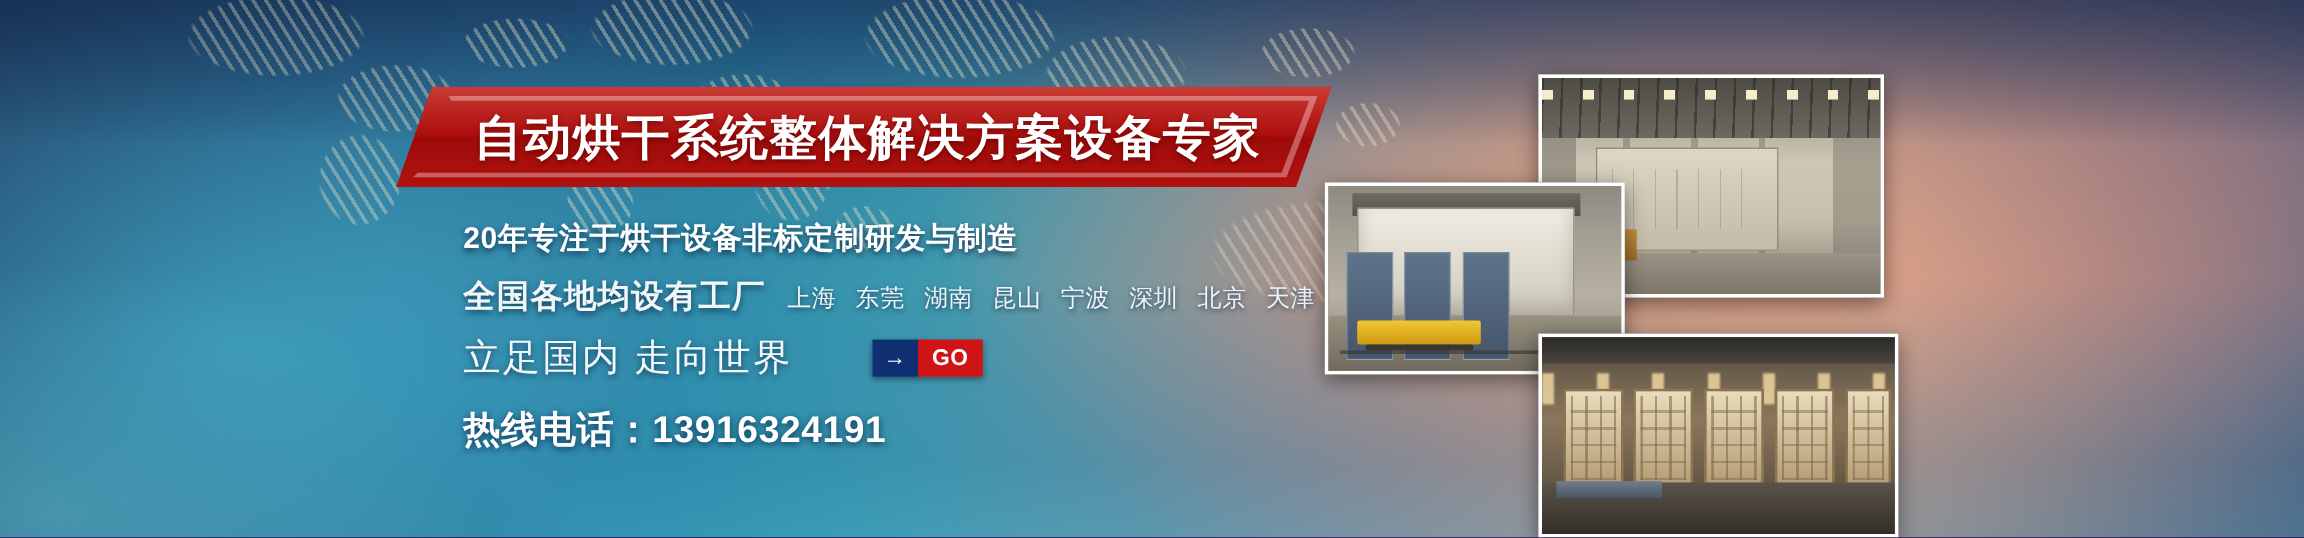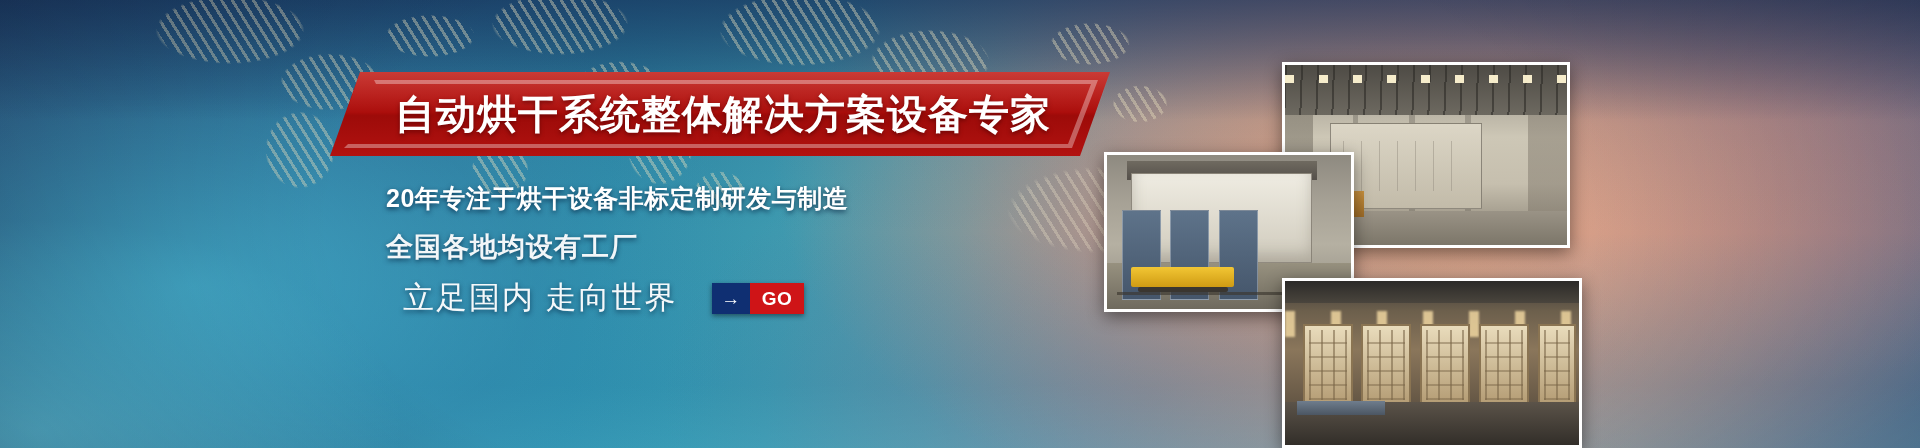--- a/index.html
+++ b/index.html
@@ -152,21 +152,21 @@
   .cities-label{
     color:#f2f6f8;font-size:27px;font-weight:700;letter-spacing:1px;
     text-shadow:0 2px 5px rgba(0,30,60,.7);
   }
   .cities-list{display:flex;gap:16px;padding-bottom:3px;}
   .city{
     color:#eef4f7;font-size:20px;font-weight:400;letter-spacing:.5px;
     text-shadow:0 2px 4px rgba(0,30,60,.7);
   }
   .line-slogan{
-    display:flex;align-items:center;gap:34px;margin-bottom:18px;white-space:nowrap;margin-left:17px;
+    display:flex;align-items:center;gap:66px;margin-bottom:18px;white-space:nowrap;
   }
   .slogan-text{
     color:#f4f8fa;font-size:31px;font-weight:400;letter-spacing:2px;
     text-shadow:0 2px 5px rgba(0,30,60,.7);
   }
   .go-btn{
     display:inline-flex;align-items:stretch;height:31px;
     box-shadow:0 2px 5px rgba(0,0,0,.45);
     cursor:pointer;
   }
@@ -329,30 +329,41 @@
     <div class="inner"></div>
     <div class="ribbon-text">自动烘干系统整体解决方案设备专家</div>
   </div>
 
   <div class="copy">
 
     <div class="line-sub">20年专注于烘干设备非标定制研发与制造</div>
 
     <div class="line-cities">
       <span class="cities-label">全国各地均设有工厂</span>
+      <span class="cities-list">
+        <span class="city">上海</span>
+        <span class="city">东莞</span>
+        <span class="city">湖南</span>
+        <span class="city">昆山</span>
+        <span class="city">宁波</span>
+        <span class="city">深圳</span>
+        <span class="city">北京</span>
+        <span class="city">天津</span>
+      </span>
     </div>
 
     <div class="line-slogan">
       <span class="slogan-text">立足国内 走向世界</span>
       <span class="go-btn">
         <span class="go-arrow">→</span>
         <span class="go-label">GO</span>
       </span>
     </div>
 
+    <div class="line-phone">热线电话：13916324191</div>
   </div>
 
   <div class="photo photo-hall">
     <div class="hall-bg"></div>
     <div class="hall-roof"></div>
     <div class="hall-lightrow"></div>
     <div class="hall-walls"></div>
     <div class="hall-booth"></div>
     <div class="hall-floor"></div>
     <div class="hall-crate"></div>

